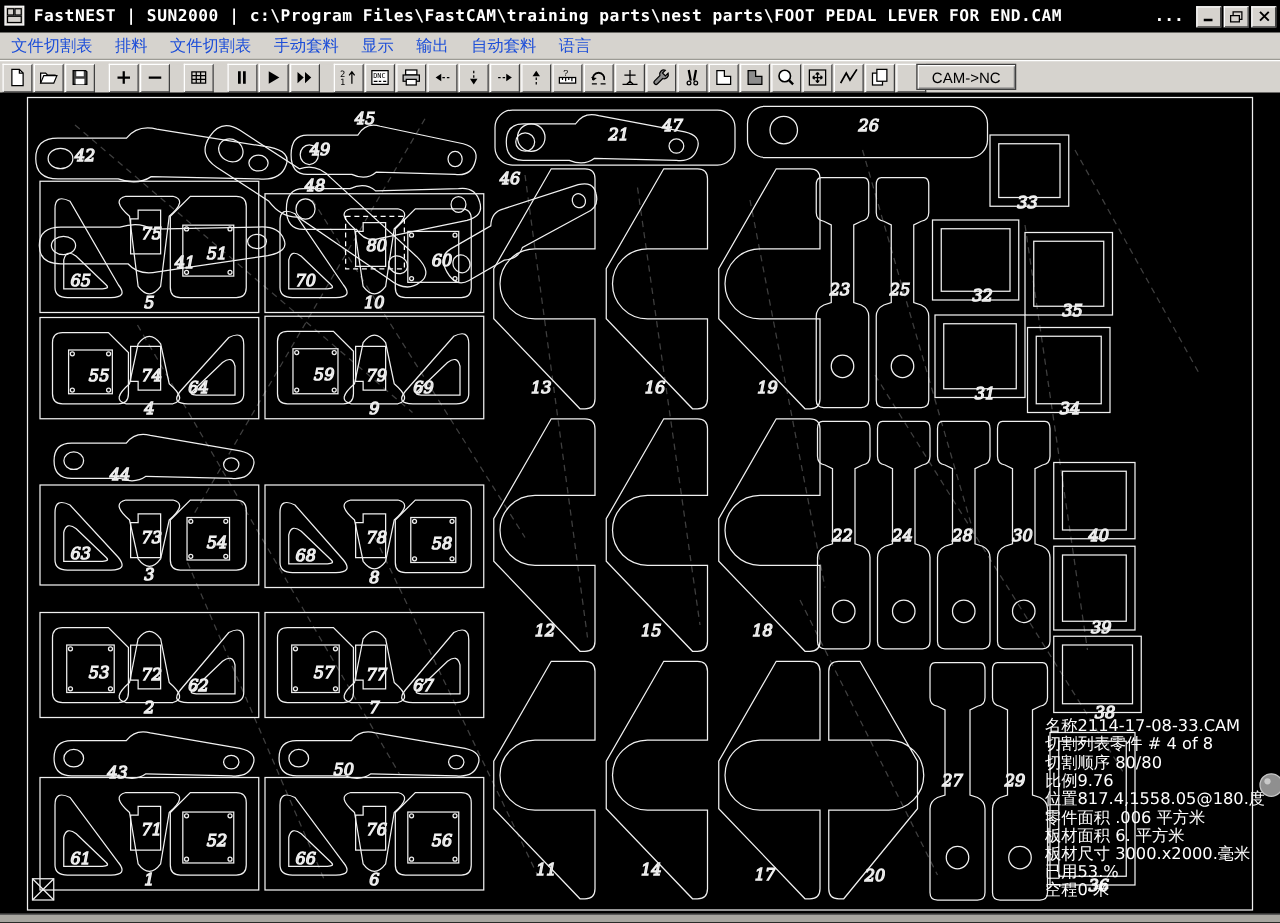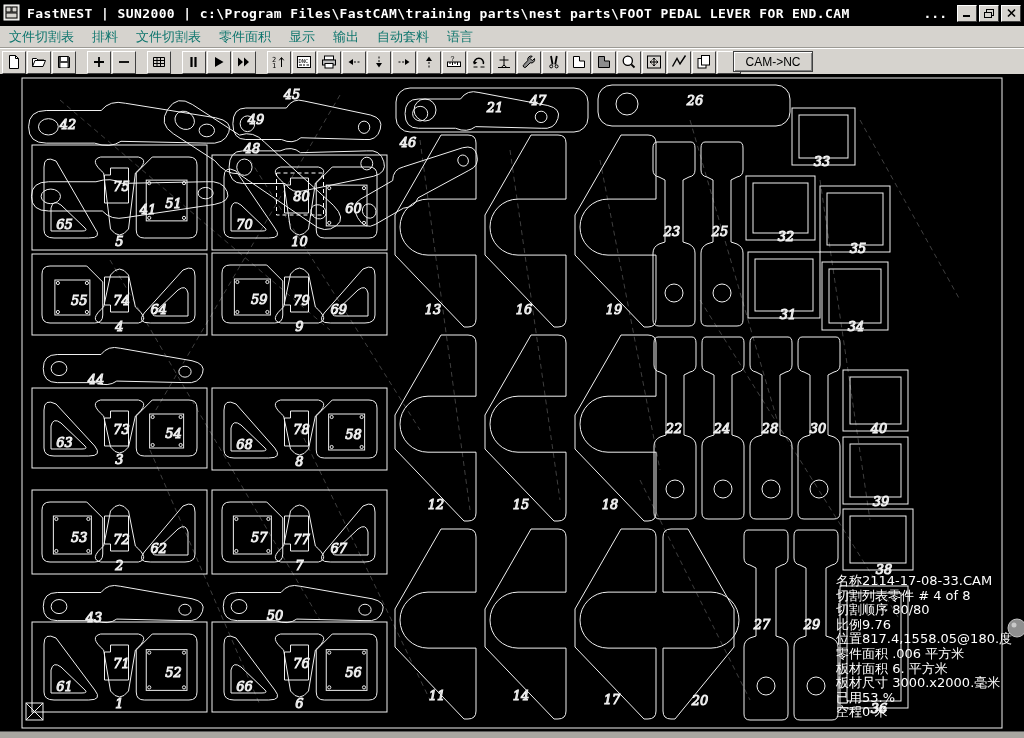--- a/index.html
+++ b/index.html
@@ -11,21 +11,21 @@
   #app-icon{width:20px;height:18px;margin:0 4px 0 3px;flex:0 0 auto;}
   #title-text{font:bold 13px "DejaVu Sans Mono",monospace;letter-spacing:.4px;white-space:nowrap;
     overflow:hidden;flex:1 1 auto;}
   #title-ellipsis{font:bold 13px "DejaVu Sans Mono",monospace;margin:0 10px 0 4px;}
   .winbtn{width:20px;height:17px;margin-right:2px;background:#d6d3ce;border:1px solid;
     border-color:#fff #404040 #404040 #fff;padding:0;display:flex;align-items:center;justify-content:center;}
   .winbtn svg{display:block}
   
   #menubar{position:absolute;left:0;top:26px;width:1024px;height:21px;background:#d6d3ce;
     display:flex;align-items:center;border-bottom:1px solid #9c9a94;}
-  .menu-item{font:13px "DejaVu Sans","Liberation Sans",sans-serif;color:#0f766e;padding:20px 9px;}
+  .menu-item{font:13px "DejaVu Sans","Liberation Sans",sans-serif;color:#1d4ed8;padding:20px 9px;}
   
   #toolbar{position:absolute;left:0;top:48px;width:1024px;height:26px;background:#d6d3ce;
     display:flex;align-items:center;border-top:1px solid #fff;}
   .tb-group{display:flex;margin-left:2px;margin-right:8px;}
   .tb-btn{width:24px;height:23px;background:#d6d3ce;border:1px solid;margin-right:1px;
     border-color:#fff #404040 #404040 #fff;padding:0;display:flex;align-items:center;justify-content:center;}
   .tb-btn svg{display:block}
   #cam-nc{position:absolute;left:733px;top:2px;width:80px;height:21px;background:#d6d3ce;
     border:1px solid #404040;box-shadow:inset 1px 1px 0 #fff, inset -1px -1px 0 #808080;
     font:12px "Liberation Sans",sans-serif;color:#000;padding:2px;}
@@ -68,21 +68,21 @@
       <svg width="11" height="10" viewBox="0 0 11 10">
           <path d="M2 1.5 L9 8.5 M9 1.5 L2 8.5" stroke="#000" stroke-width="1.6" fill="none"></path>
         </svg>
     </button>
   </div>
 
   <div id="menubar">
       <span class="menu-item">文件切割表</span>
       <span class="menu-item">排料</span>
       <span class="menu-item">文件切割表</span>
-      <span class="menu-item">零件面积</span>
+      <span class="menu-item">手动套料</span>
       <span class="menu-item">显示</span>
       <span class="menu-item">输出</span>
       <span class="menu-item">自动套料</span>
       <span class="menu-item">语言</span>
     </div>
 
   <div id="toolbar">
     <span class="tb-group">
         <button class="tb-btn">
           <svg width="16" height="16" viewBox="0 0 16 16">

